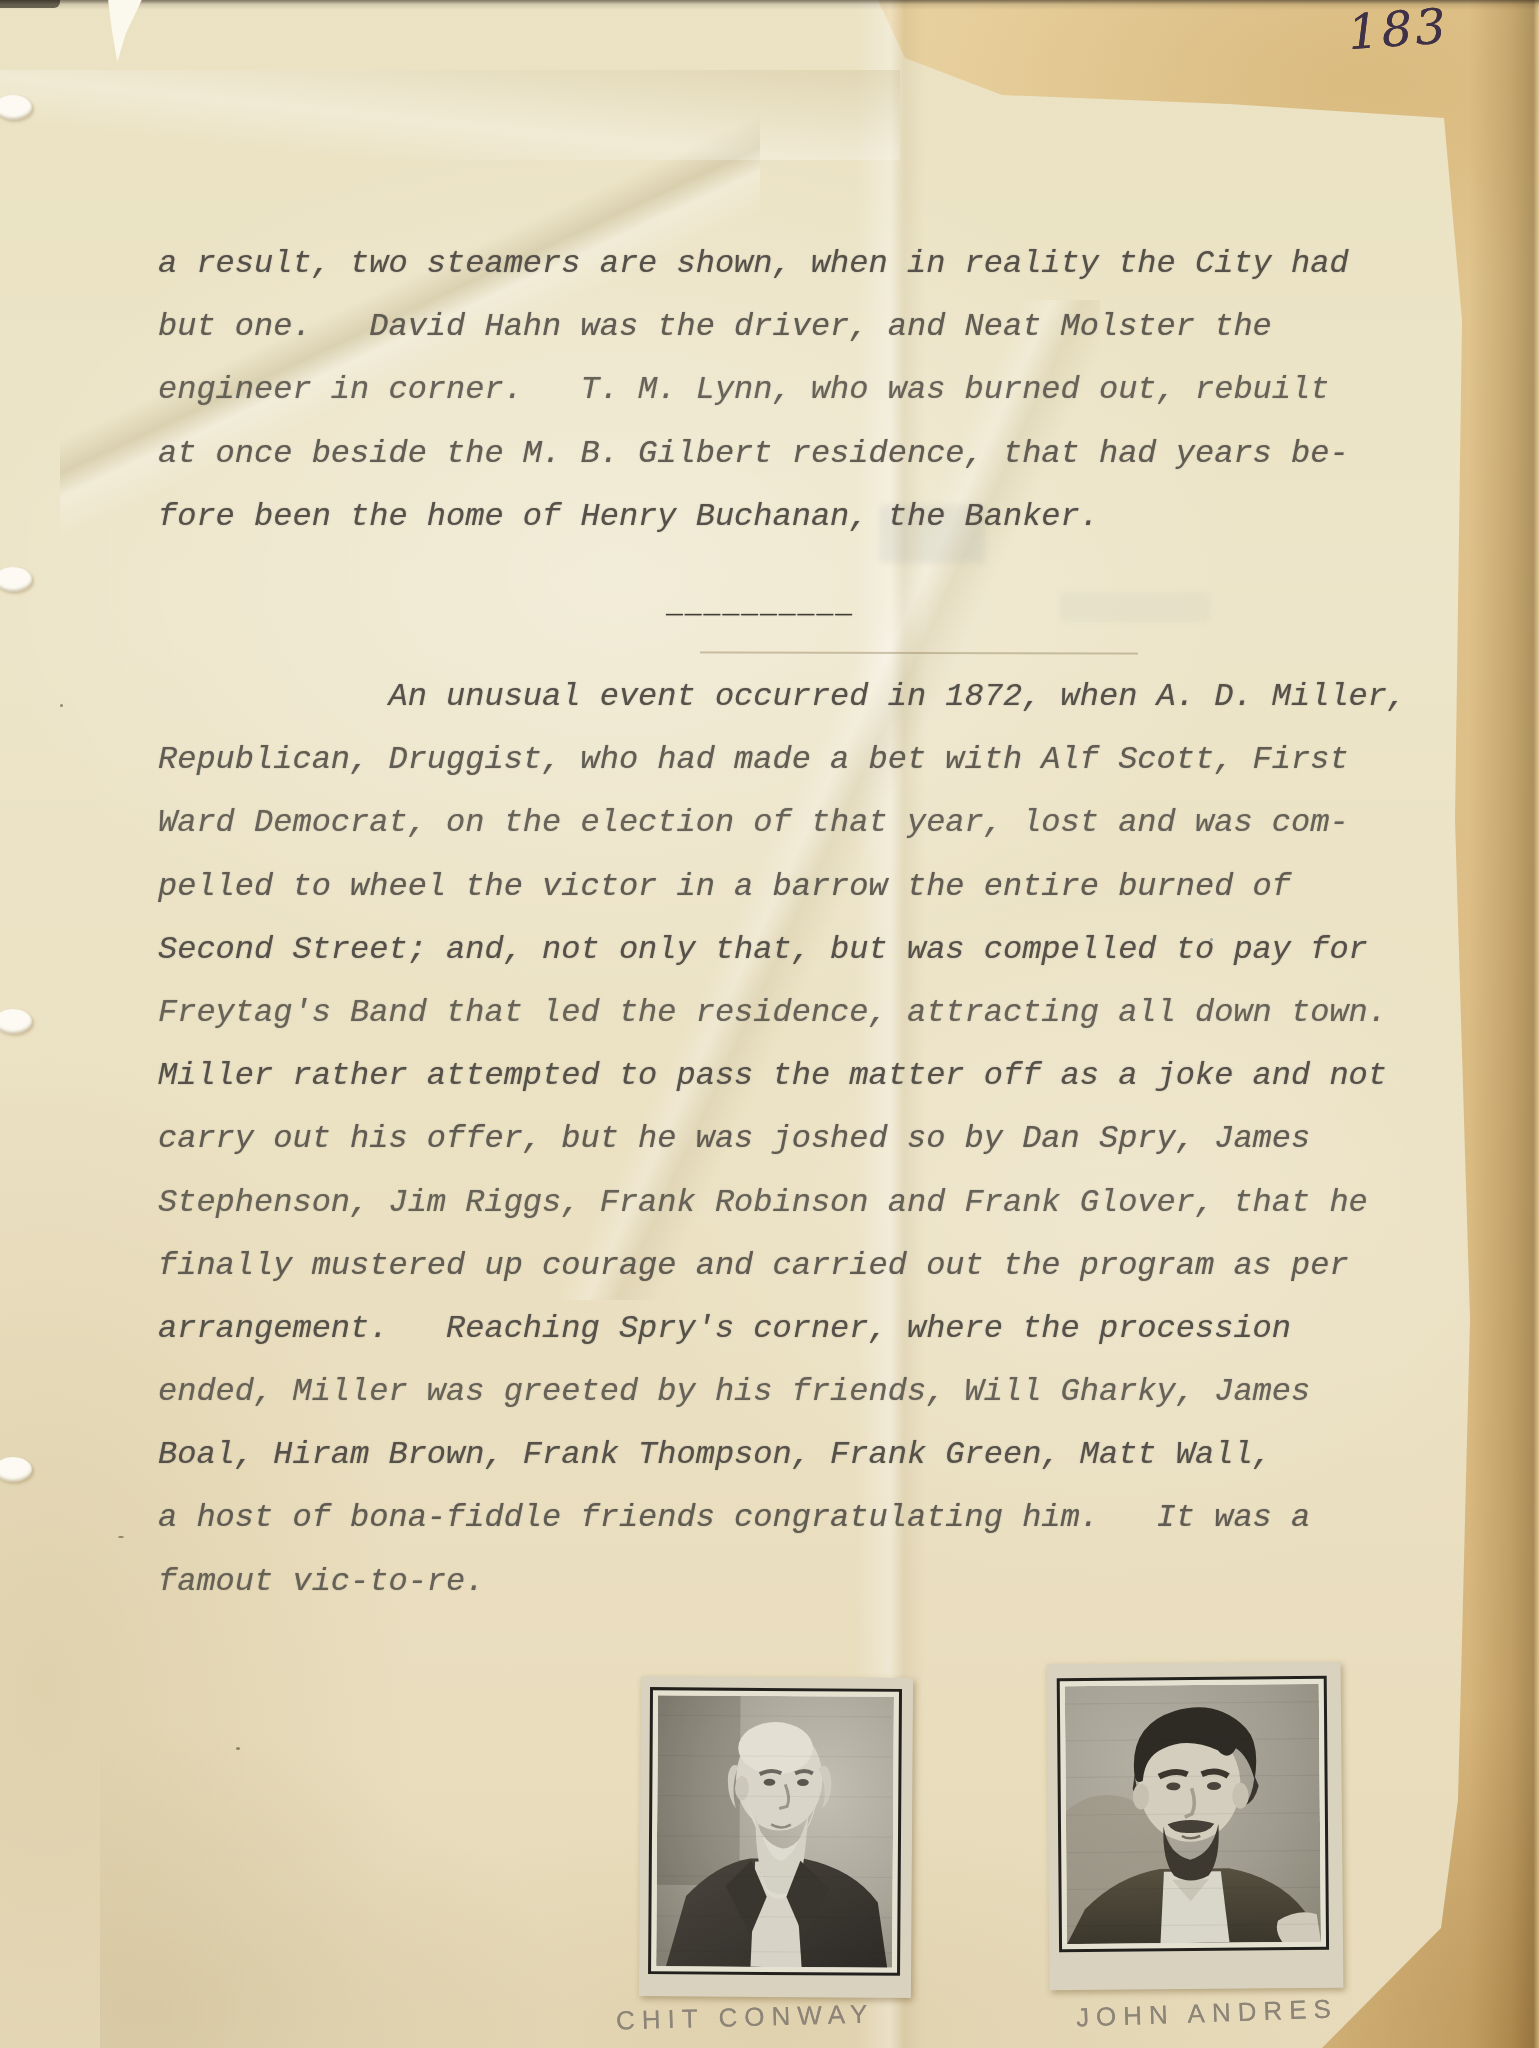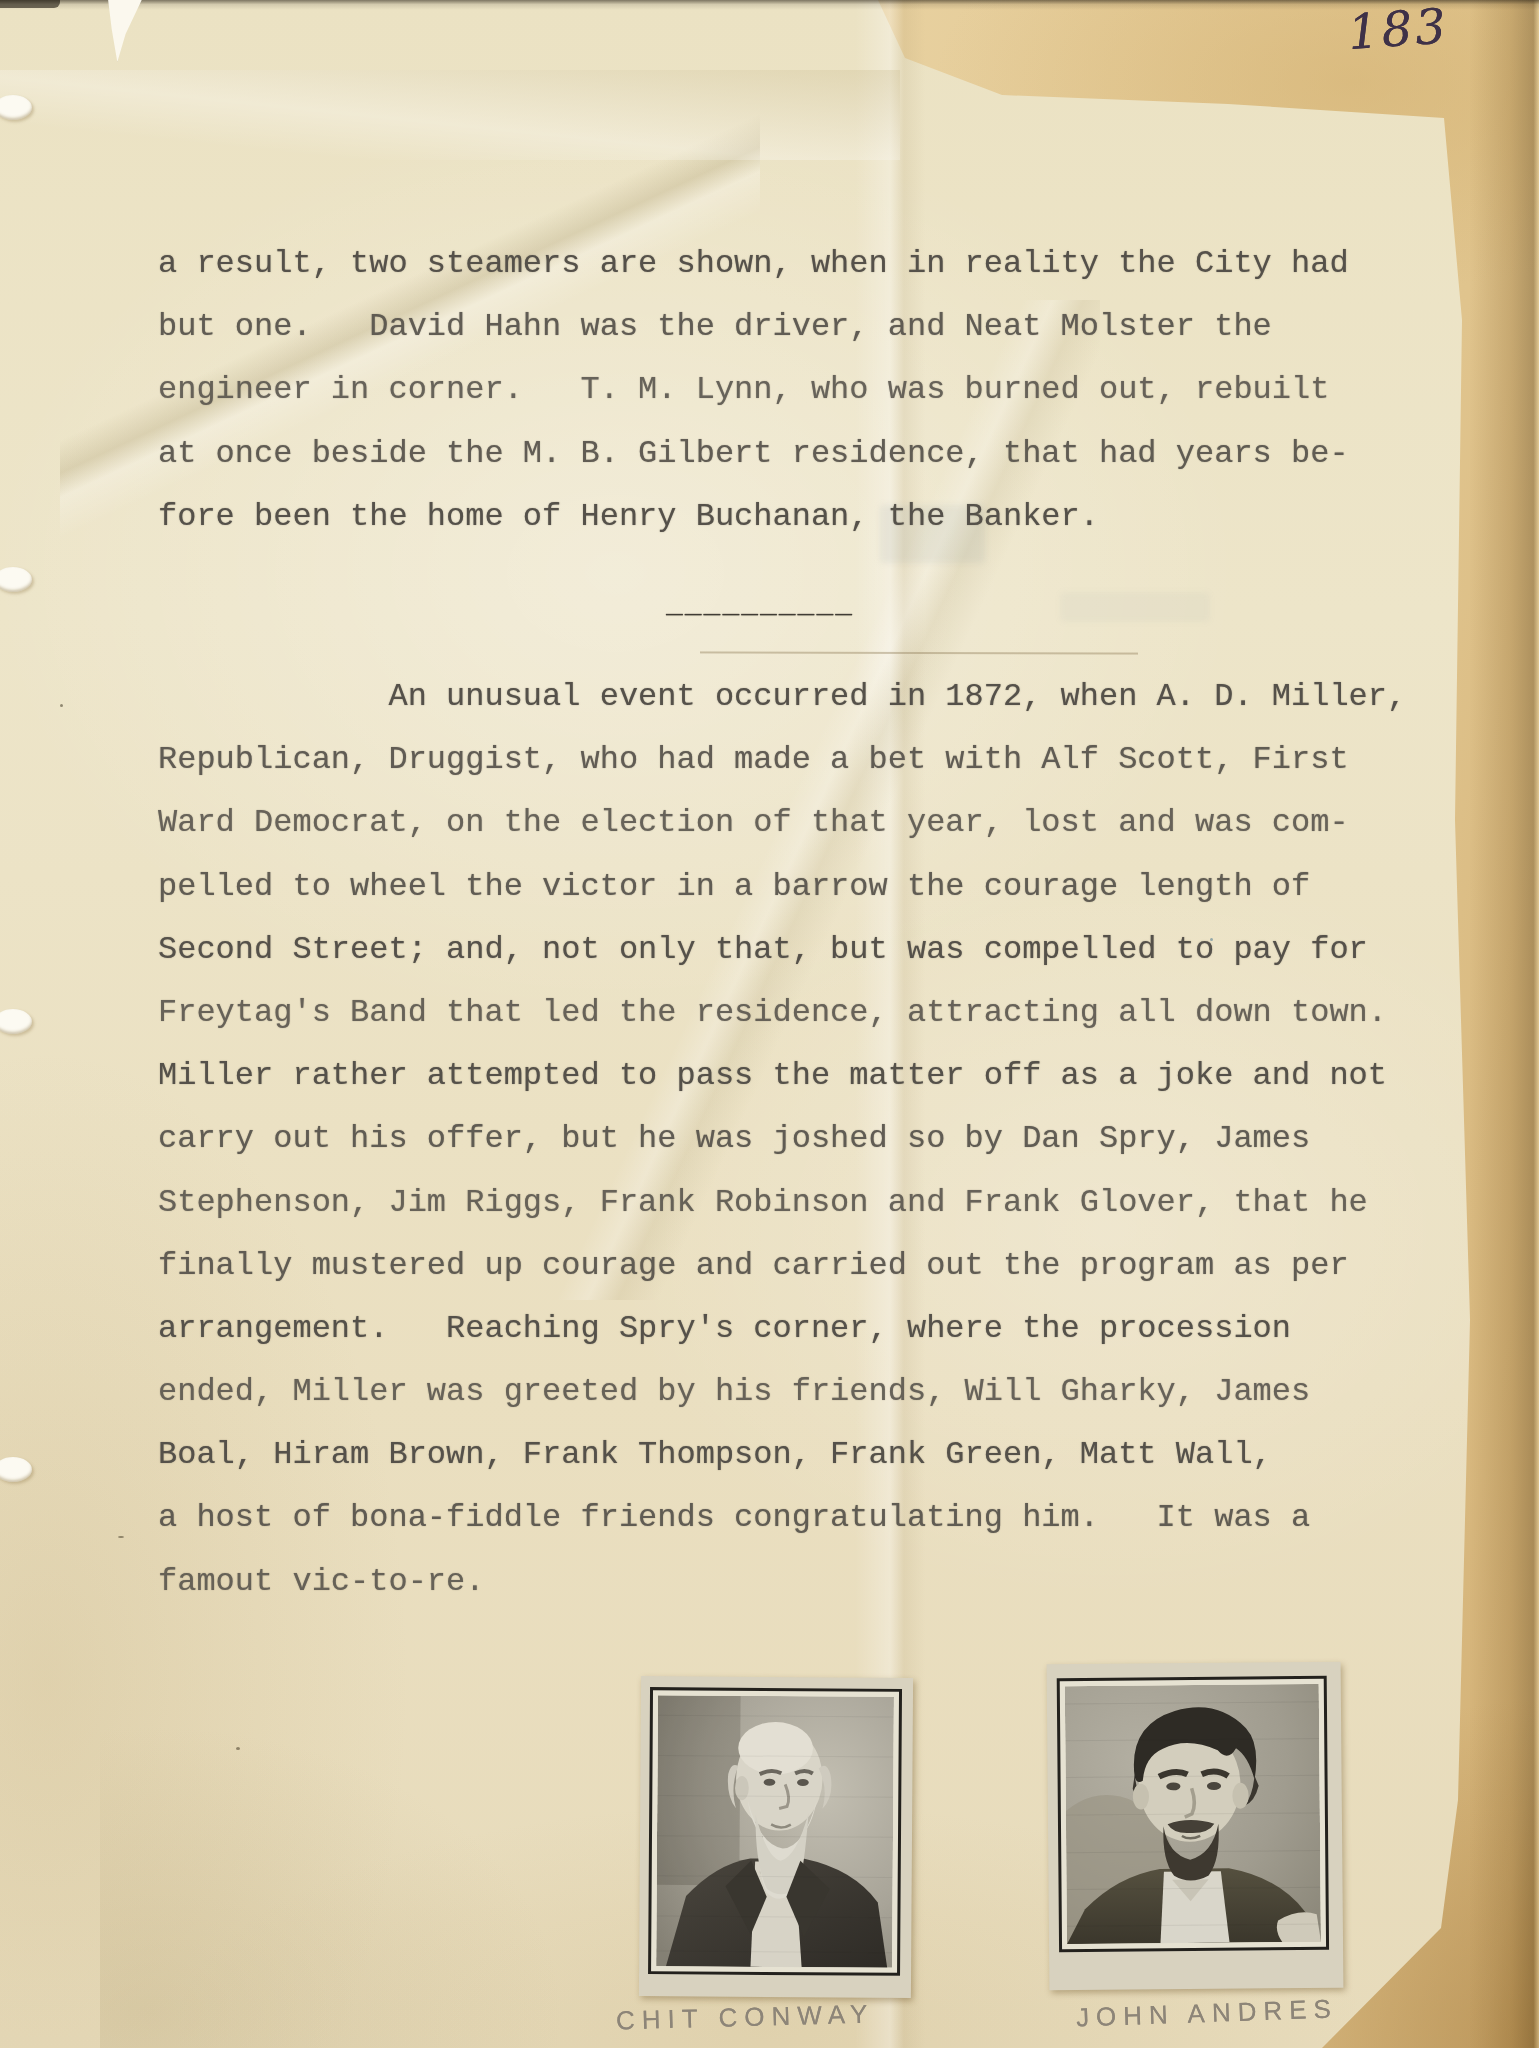--- a/index.html
+++ b/index.html
@@ -45,21 +45,21 @@
   .tear-notch{position:absolute;left:98px;top:0;width:46px;height:62px;background:#fbf8ee;
     clip-path:polygon(22% 0,95% 0,60% 55%,42% 100%,30% 48%);box-shadow:0 2px 3px rgba(120,95,50,.4);}
 
   .punch-hole{position:absolute;left:-6px;width:38px;height:25px;border-radius:50%;
     background:#fcfaf2;box-shadow:inset 0 -2px 3px rgba(150,130,85,.45), 2px 2px 3px rgba(150,125,80,.35);}
 
   
   .typeblock{position:absolute;left:158px;color:#55514a;
     font-family:"Liberation Mono","DejaVu Sans Mono",monospace;font-size:32px;
     text-shadow:0 0 1.3px rgba(80,74,64,.55);}
-  .typeblock .tline{white-space:pre;height:63.2px;line-height:63.2px;}
+  .typeblock .tline{white-space:pre;height:63.2px;line-height:63.2px;font-style:italic;}
   .typeblock .tline:nth-child(even){opacity:.92;}
   .typeblock .tline:nth-child(3n){opacity:.88;}
 
   .divider{position:absolute;left:666px;top:589px;
     font-family:"Liberation Mono","DejaVu Sans Mono",monospace;font-size:28px;letter-spacing:2px;
     color:#403c35;text-shadow:0 0 1px rgba(60,55,45,.8);}
 
   .pencil-line{position:absolute;left:700px;top:652px;width:438px;height:2px;
     background:rgba(150,134,98,.45);transform:rotate(.15deg);filter:blur(.4px);}
 
@@ -116,21 +116,21 @@
       <div class="tline">fore been the home of Henry Buchanan, the Banker.</div>
     </div>
 
   <div class="divider">__________</div>
   <div class="pencil-line"></div>
 
   <div class="typeblock" style="top:665px;">
       <div class="tline">            An unusual event occurred in 1872, when A. D. Miller,</div>
       <div class="tline">Republican, Druggist, who had made a bet with Alf Scott, First</div>
       <div class="tline">Ward Democrat, on the election of that year, lost and was com-</div>
-      <div class="tline">pelled to wheel the victor in a barrow the courage length of</div>
+      <div class="tline">pelled to wheel the victor in a barrow the entire burned of</div>
       <div class="tline">Second Street; and, not only that, but was compelled to pay for</div>
       <div class="tline">Freytag's Band that led the residence, attracting all down town.</div>
       <div class="tline">Miller rather attempted to pass the matter off as a joke and not</div>
       <div class="tline">carry out his offer, but he was joshed so by Dan Spry, James</div>
       <div class="tline">Stephenson, Jim Riggs, Frank Robinson and Frank Glover, that he</div>
       <div class="tline">finally mustered up courage and carried out the program as per</div>
       <div class="tline">arrangement.   Reaching Spry's corner, where the procession</div>
       <div class="tline">ended, Miller was greeted by his friends, Will Gharky, James</div>
       <div class="tline">Boal, Hiram Brown, Frank Thompson, Frank Green, Matt Wall,</div>
       <div class="tline">a host of bona-fiddle friends congratulating him.   It was a</div>

